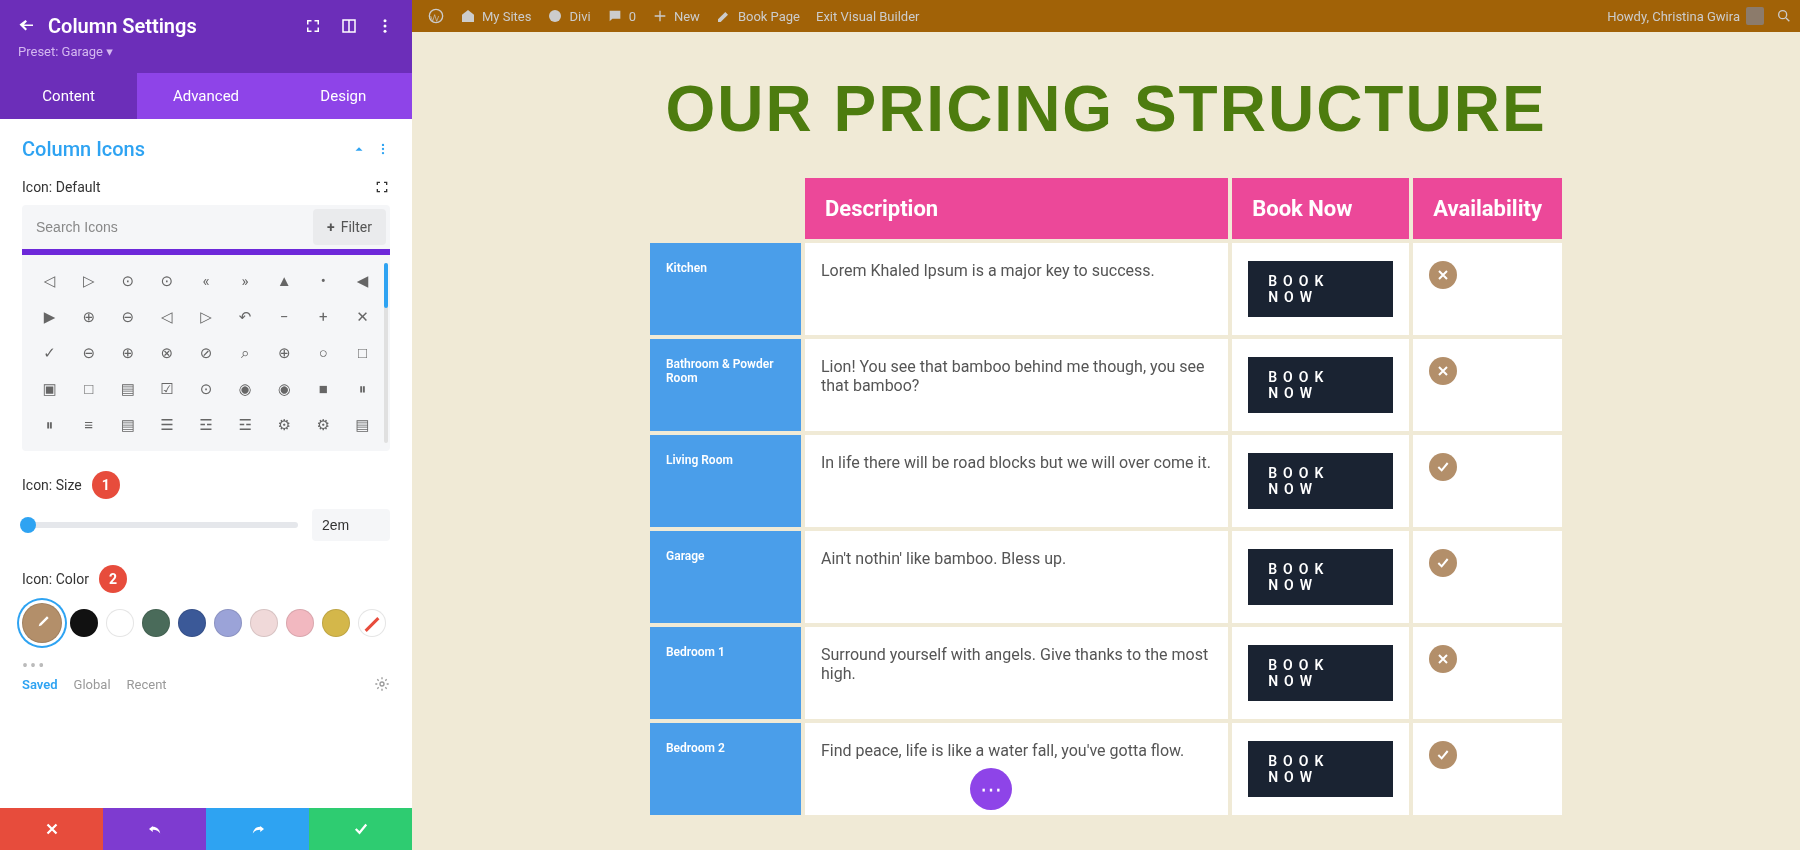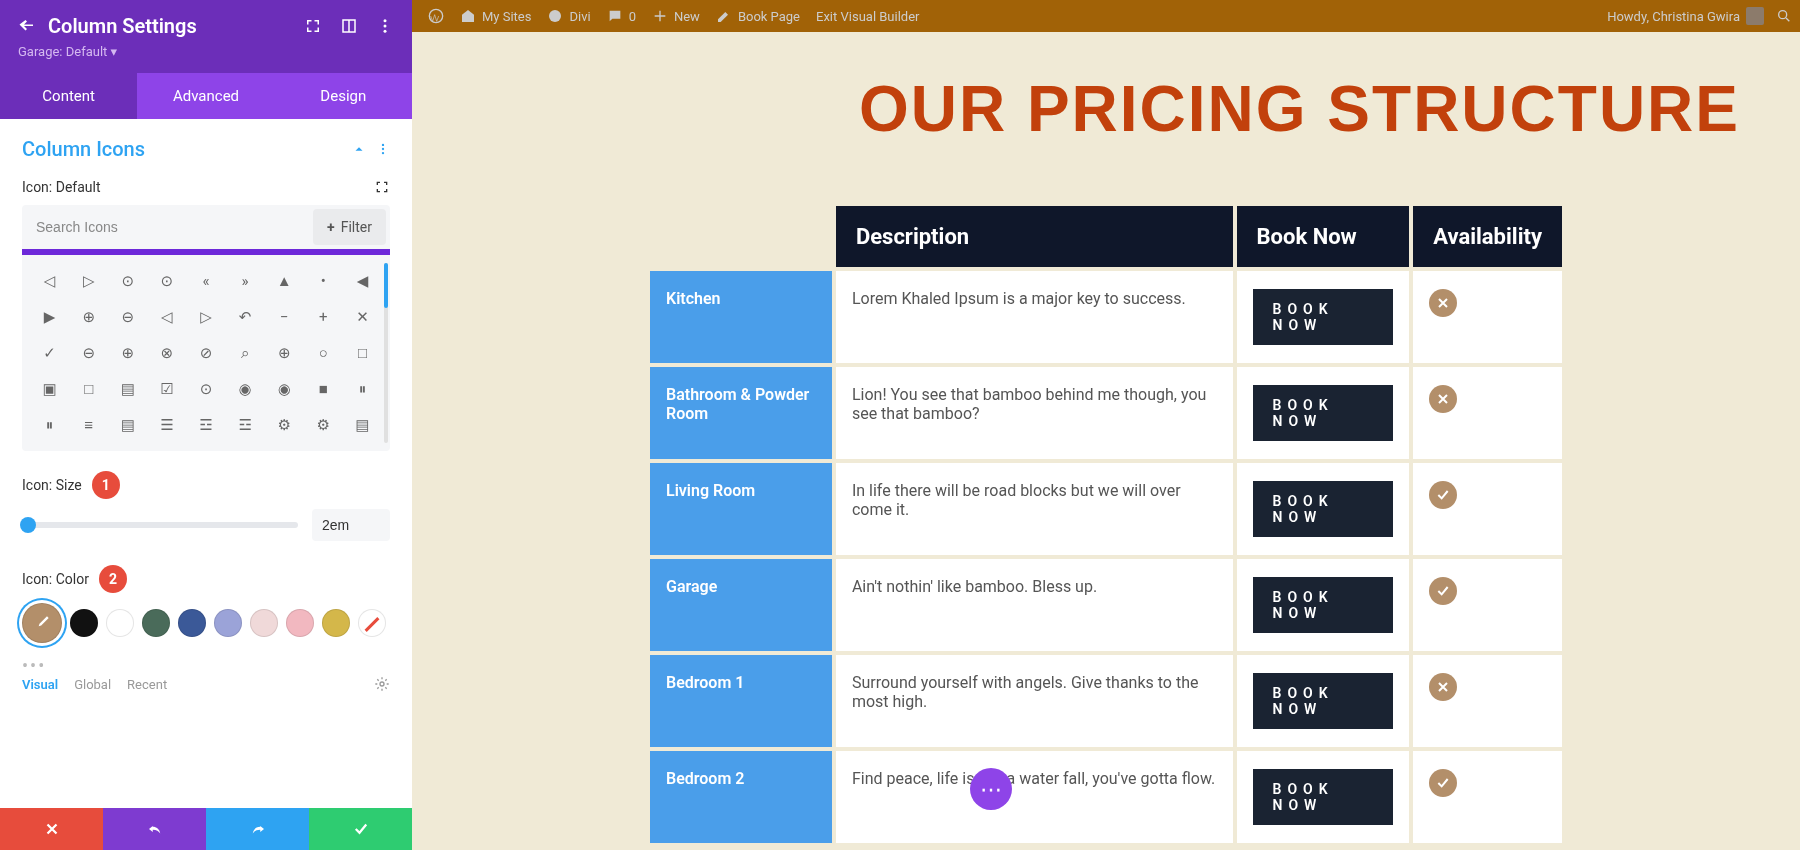--- a/index.html
+++ b/index.html
@@ -78,26 +78,26 @@
 .panel-footer .fbtn { flex: 1; display: flex; align-items: center; justify-content: center; cursor: pointer; }
 .panel-footer .fbtn svg { width: 18px; height: 18px; fill: #fff; }
 .fbtn.cancel { background: #e74c3c; }
 .fbtn.undo { background: #7e3bd0; }
 .fbtn.redo { background: #2ea3f2; }
 .fbtn.save { background: #2ecc71; }
 
 
 .main { margin-left: 412px; padding-top: 32px; min-height: 100vh; }
 .page-content { padding: 40px 60px; }
-.page-title { font-family: "Arial Black", Impact, sans-serif; font-size: 64px; font-weight: 900; color: #c2410c; text-align: right; letter-spacing: 2px; margin-bottom: 56px; }
+.page-title { font-family: "Arial Black", Impact, sans-serif; font-size: 64px; font-weight: 900; color: #4d7c0f; text-align: center; letter-spacing: 2px; margin-bottom: 28px; }
 
 .pricing-table { width: 920px; margin: 0 auto; border-collapse: separate; border-spacing: 4px 4px; }
-.pricing-table th { background: #0f172a; color: #fff; font-size: 22px; font-weight: 700; text-align: left; padding: 18px 20px; }
+.pricing-table th { background: #ec4899; color: #fff; font-size: 22px; font-weight: 700; text-align: left; padding: 18px 20px; }
 .pricing-table td { background: #fff; padding: 18px 16px; vertical-align: top; font-size: 16px; color: #555; }
-.pricing-table td.row-label { background: #4a9eea; color: #fff; font-weight: 600; font-size: 16px; vertical-align: top; }
+.pricing-table td.row-label { background: #4a9eea; color: #fff; font-weight: 600; font-size: 12px; vertical-align: top; }
 .book-btn { display: inline-block; background: #1a2332; color: #fff; padding: 12px 20px; letter-spacing: 6px; font-size: 14px; font-weight: 600; cursor: pointer; }
 .avail-icon { width: 28px; height: 28px; border-radius: 50%; background: #b38f6a; display: inline-flex; align-items: center; justify-content: center; }
 .avail-icon svg { width: 16px; height: 16px; fill: #fff; }
 
 .fab { position: fixed; left: 970px; bottom: 40px; width: 42px; height: 42px; background: #8e44e8; border-radius: 50%; display: flex; align-items: center; justify-content: center; color: #fff; font-size: 22px; cursor: pointer; z-index: 500; }
 </style>
 </head>
 <body>
 
 <div class="wp-admin-bar">
@@ -171,21 +171,21 @@
             <rect x="4" y="4" width="16" height="16" fill="none" stroke="#fff" stroke-width="2"></rect>
             <path d="M12 4v16" stroke="#fff" stroke-width="2"></path>
           </svg>
         <svg viewBox="0 0 24 24">
             <circle cx="12" cy="5" r="2"></circle>
             <circle cx="12" cy="12" r="2"></circle>
             <circle cx="12" cy="19" r="2"></circle>
           </svg>
       </div>
     </div>
-    <div class="preset-row">Garage: Default ▾</div>
+    <div class="preset-row">Preset: Garage ▾</div>
   </div>
 
   <div class="tabs">
     <div class="tab active">Content</div>
     <div class="tab">Advanced</div>
     <div class="tab">Design</div>
   </div>
 
   <div class="panel-body">
     <div class="section-header">
@@ -295,21 +295,21 @@
         <div class="swatch" style="background: rgb(74, 107, 90);"></div>
         <div class="swatch" style="background: rgb(59, 89, 152);"></div>
         <div class="swatch" style="background: rgb(155, 163, 216);"></div>
         <div class="swatch" style="background: rgb(240, 217, 217);"></div>
         <div class="swatch" style="background: rgb(242, 184, 192);"></div>
         <div class="swatch" style="background: rgb(212, 183, 74);"></div>
         <div class="swatch none"></div>
       </div>
     <div class="dots-more">•••</div>
     <div class="color-tabs">
-      <span class="active">Visual</span>
+      <span class="active">Saved</span>
       <span>Global</span>
       <span>Recent</span>
       <svg viewBox="0 0 24 24">
           <circle cx="12" cy="12" r="3" fill="none" stroke="#999" stroke-width="2"></circle>
           <path d="M12 2v3M12 19v3M2 12h3M19 12h3M5 5l2 2M17 17l2 2M5 19l2-2M17 7l2-2" stroke="#999" stroke-width="2"></path>
         </svg>
     </div>
   </div>
 
   <div class="panel-footer">

